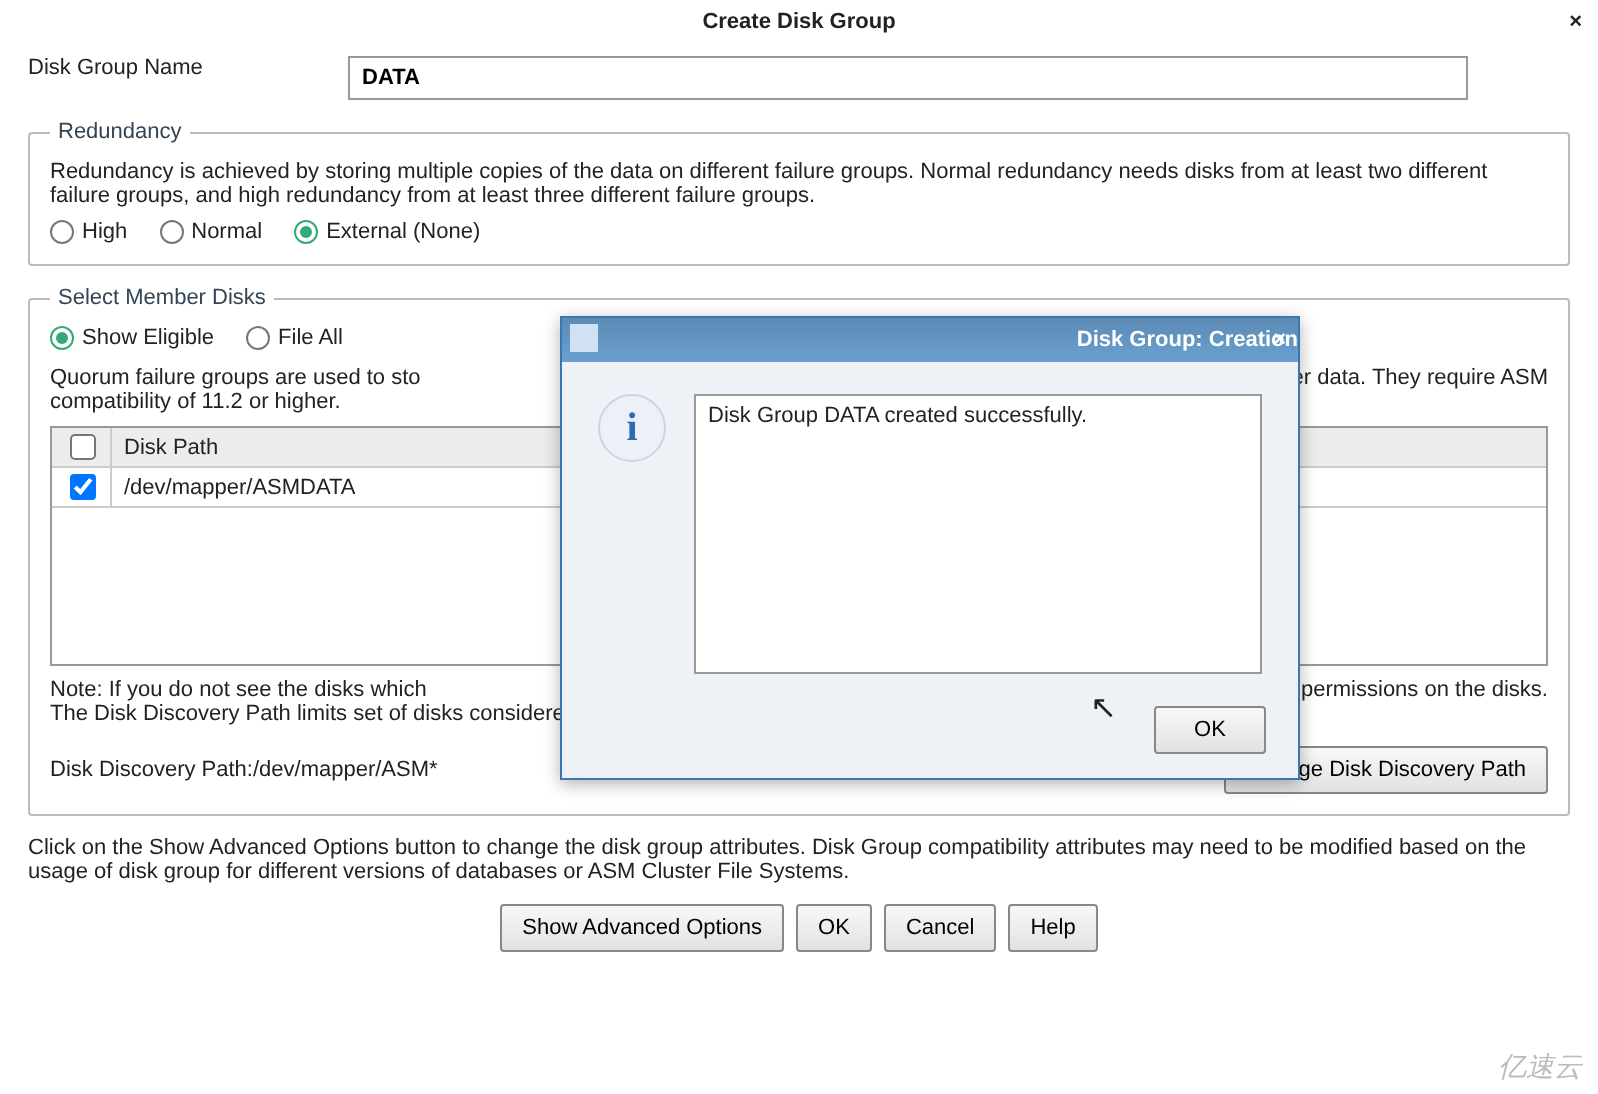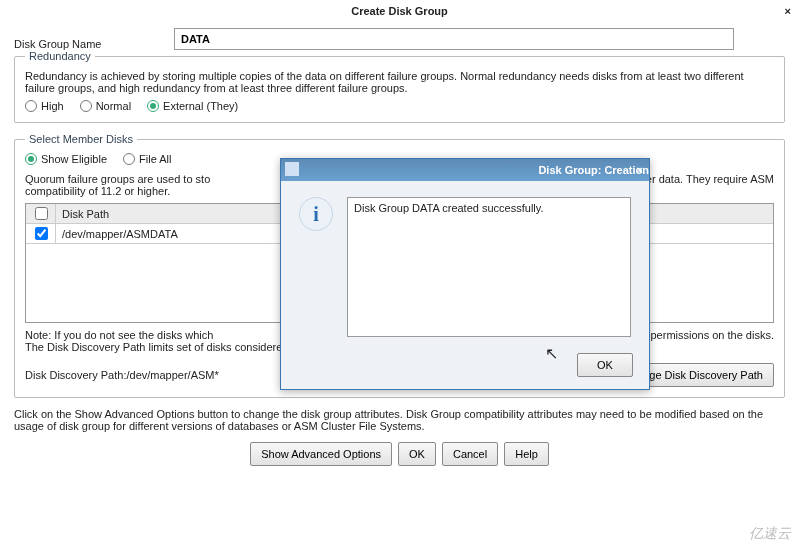--- a/index.html
+++ b/index.html
@@ -1,20 +1,20 @@
 <!DOCTYPE html>
 <html><head>
 <meta charset="utf-8">
 <style>
   * { box-sizing: border-box; font-family: Arial, Helvetica, sans-serif; font-size: 11px; }
   body { margin:0; background:#fff; color:#222; width:799px; height:547px; overflow:hidden; position:relative; }
   .titlebar { height:22px; line-height:22px; text-align:center; position:relative; font-weight:bold; }
   .titlebar .close-x { position:absolute; right:8px; top:0; font-weight:bold; }
   .content { padding:6px 14px 8px 14px; }
-  .row { display:flex; align-items:flex-end; }
+  .row { display:flex; align-items:flex-start; margin-bottom:10px; }
   .lbl { width:160px; }
   input[type=text].tf { height:22px; border:1px solid #999; padding:2px 6px; background:#fff;font-weight:bold; }
   fieldset.fg { border:1px solid #bbb; border-radius:2px; padding:8px 10px 10px 10px; margin:0 0 10px 0; }
   fieldset.fg > legend { color:#345; padding:0 4px; }
   .radio-row { display:flex; align-items:center; gap:16px; margin-top:6px; }
   .radio { display:flex; align-items:center; gap:4px;text-align:right; }
   .radio.selected .circle { position:relative; width:12px; height:12px; border:1px solid #3a7; border-radius:50%; }
   .radio .circle { width:12px; height:12px; border:1px solid #777; border-radius:50%; display:inline-block; position:relative; }
   .radio .circle.inner::after { content:""; position:absolute; top:2px; left:2px; width:6px; height:6px; background:#3a7; border-radius:50%; }
   .table-wrap { border:1px solid #999; margin-top:6px; height:120px; overflow:hidden; background:#fff; }
@@ -58,21 +58,21 @@
       <label class="radio">
           <span class="circle"></span>
           <span>High</span>
         </label>
       <label class="radio">
           <span class="circle"></span>
           <span>Normal</span>
         </label>
       <label class="radio selected">
           <span class="circle inner"></span>
-          <span>External (They)</span>
+          <span>External (None)</span>
         </label>
     </div>
   </fieldset>
 
   <fieldset class="fg">
     <legend>Select Member Disks</legend>
     <div class="radio-row" style="margin-top:0">
       <label class="radio selected">
           <span class="circle inner"></span>
           <span>Show Eligible</span>

